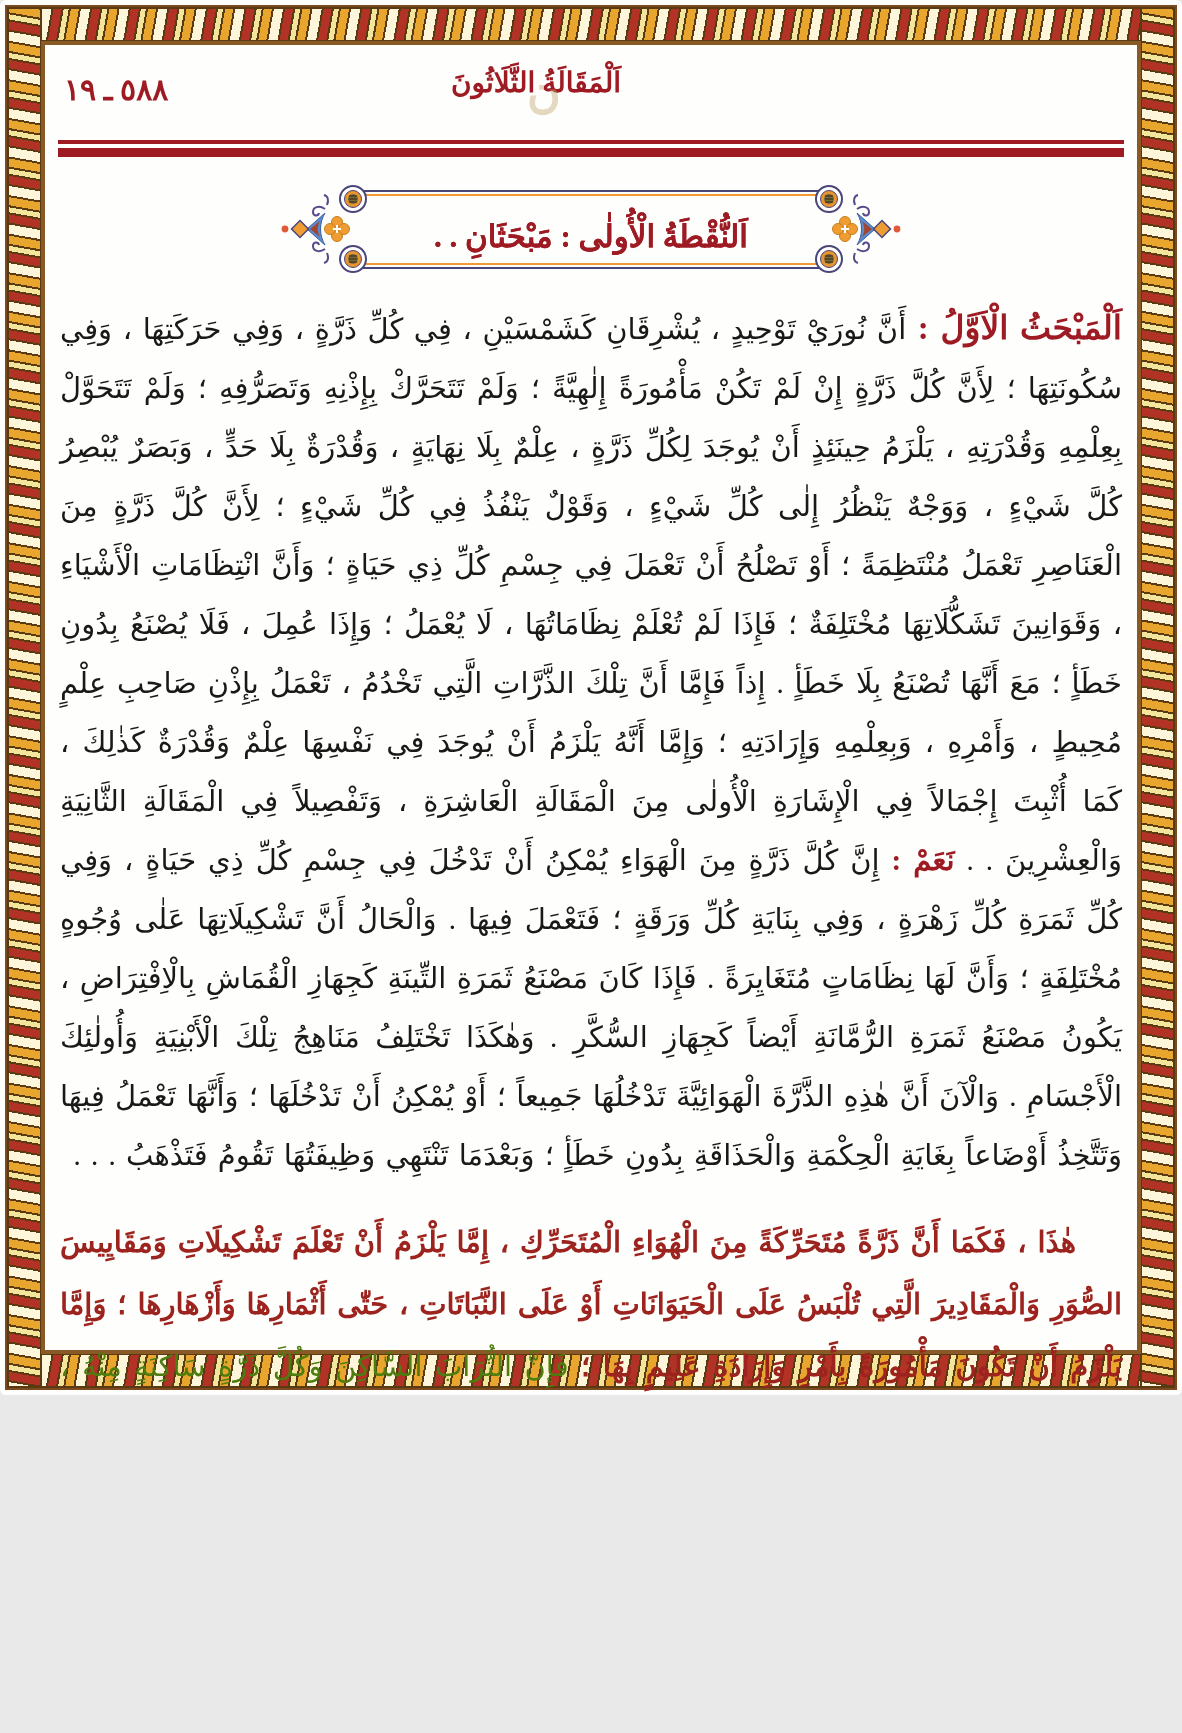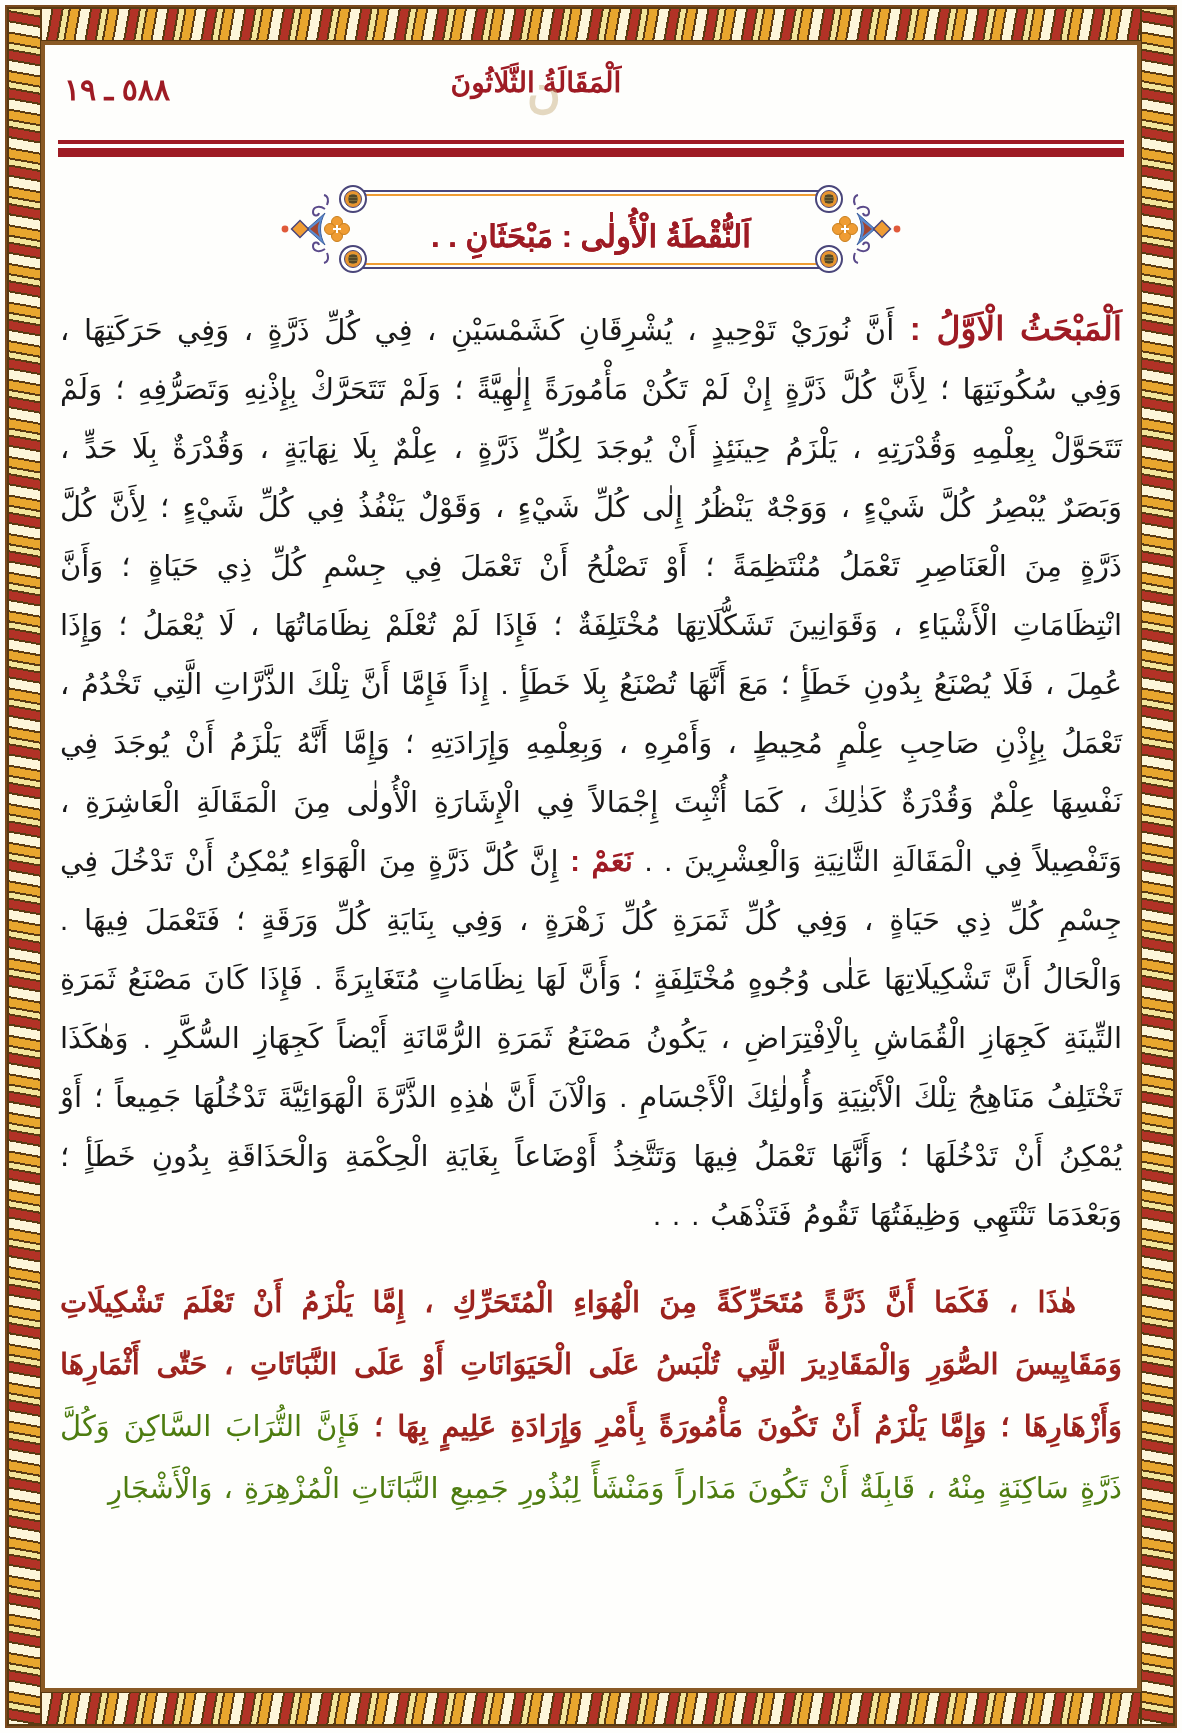--- a/index.html
+++ b/index.html
@@ -1,23 +1,24 @@
 <!DOCTYPE html>
 <html lang="ar" dir="rtl"><head>
 <meta charset="utf-8">
 <style>
   html,body{margin:0;padding:0;background:#e9e9e9;}
   .page{
     position:relative;
-    width:1182px;height:1733px;
+    width:1182px;height:1395px;
     margin:0 auto;
     background:#fefefc;
     overflow:hidden;
-    font-family:Liberation Sans, sans-serif;
+    font-family:Liberation Serif, serif;
     direction:rtl;
+    border-radius:6px;
   }
   
   .frame-outerline{position:absolute;inset:5px;border:2px solid #7b4a1e;pointer-events:none;}
   .frame-innerline{position:absolute;inset:41px;border:4px solid #8a5a26;pointer-events:none;}
   .chain{position:absolute;outline:2px solid #5a3a12;outline-offset:-1px;}
   .chain.h{
     left:8px;right:8px;height:33px;
     background:repeating-linear-gradient(100deg,
       #fdf6da 0 5px,#5a3a12 5px 7px,#b23226 7px 15px,#5a3a12 15px 17px,
       #f3e59b 17px 22px,#5a3a12 22px 24px,#e8a62e 24px 32px,#5a3a12 32px 34px,#fdf6da 34px 38px);

